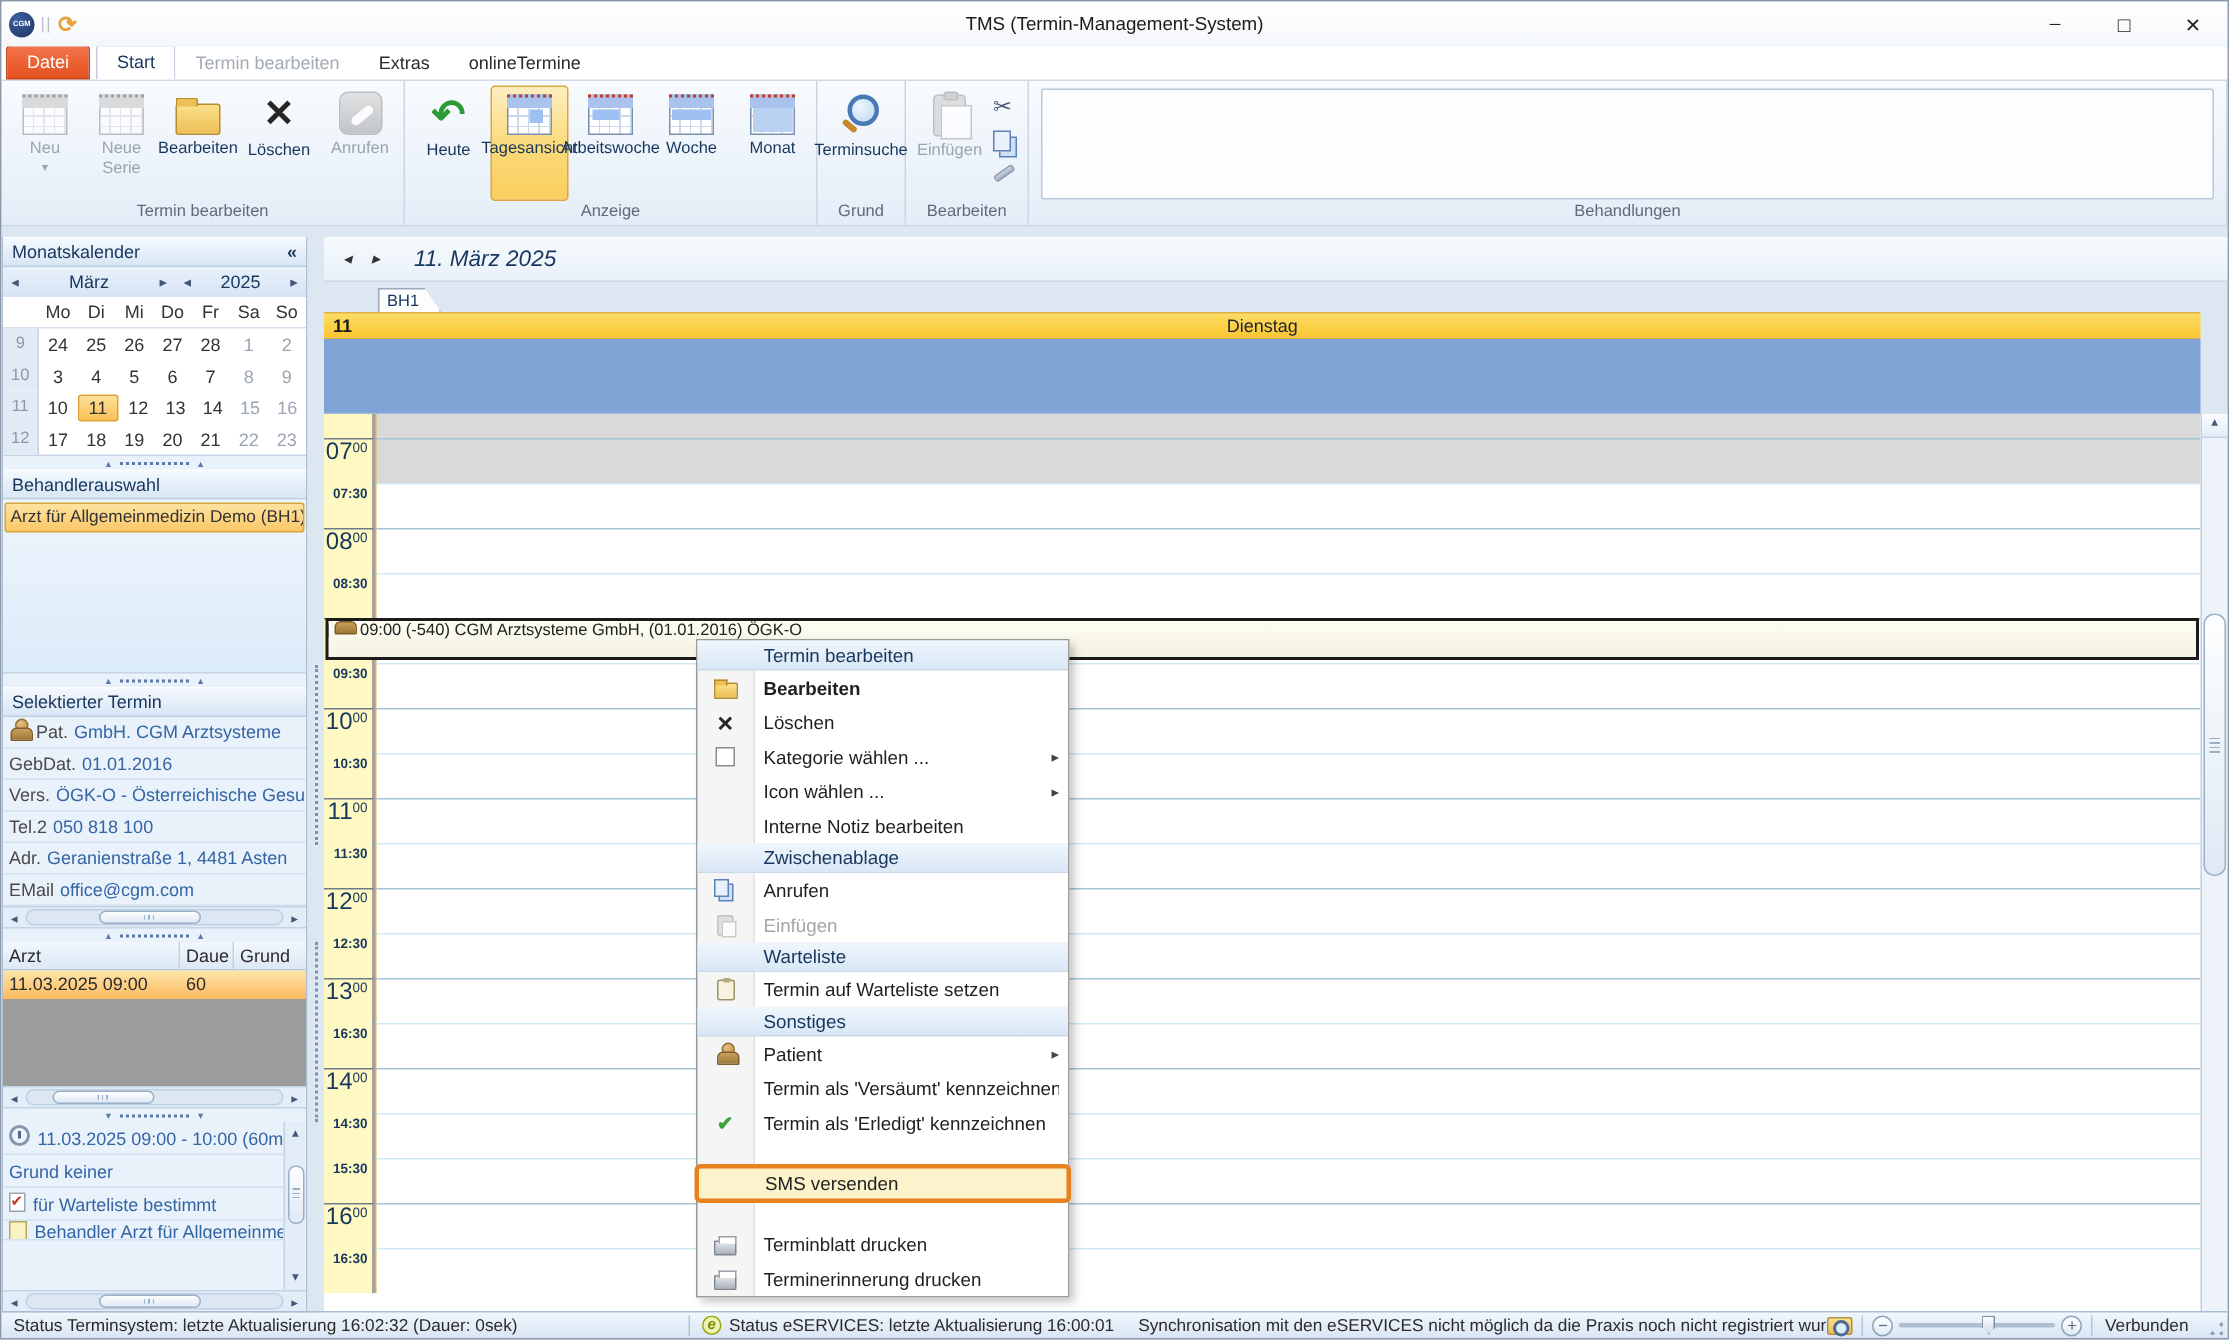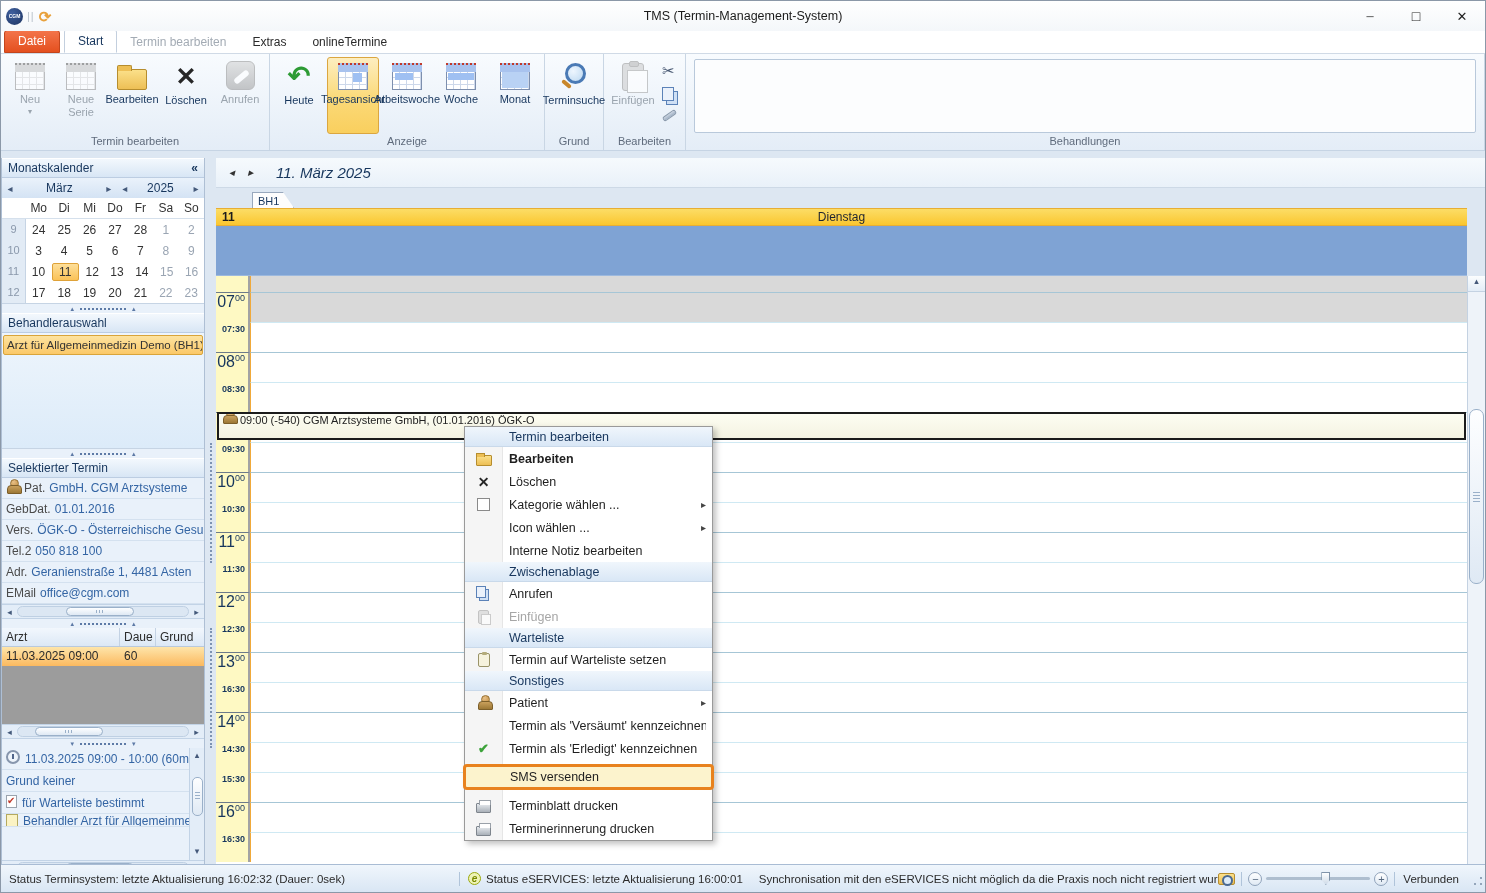--- a/index.html
+++ b/index.html
@@ -223,21 +223,21 @@
     color:#17365d; display:flex; align-items:center; padding-left:44px; font-size:12.5px; }
   .cm-item { height:23px; display:flex; align-items:center; padding-right:6px; font-size:12.5px; color:#1f1f1f;
     position:relative; }
   .cm-item .mi { width:37px; flex:none; display:flex; align-items:center; justify-content:center; }
   .cm-item .cm-label { padding-left:7px; flex:1; white-space:nowrap; overflow:hidden; }
   .cm-item.bold .cm-label { font-weight:bold; }
   .cm-item.dis { color:#a6a6a6; }
   .cm-item.dis .mi { filter:grayscale(1) opacity(.5); }
   .cm-item.sub::after { content:"▸"; font-size:10px; color:#444; }
   .cm-item.hl { background:#fcf3cd; border:3px solid #e8821e; border-radius:4px; height:26px;
-    margin:4px -2px; }
+    margin:16px -2px; }
 
   
   .mi span { display:inline-block; position:relative; }
   .mi-folder { width:16px; height:11px; background:linear-gradient(#fbe08a,#edbf55); border:1px solid #b68d2e; border-radius:1px; margin-top:3px; }
   .mi-folder::before { content:""; position:absolute; top:-3px; left:-1px; width:7px; height:3px; background:#edbf55; border:1px solid #b68d2e; border-bottom:none; }
   .mi-x::before { content:"✕"; font-size:14px; font-weight:bold; color:#262626; }
   .mi-square { width:13px; height:13px; border:1px solid #8a8a8a; background:#fff; }
   .mi-cut::before { content:"✂"; font-size:14px; color:#4a5a74; }
   .mi-copy { width:10px; height:12px; background:#eaf1fb; border:1px solid #5b82b8;
     box-shadow:3px 3px 0 -1px #cfe0f5, 3px 3px 0 0 #5b82b8; margin:-2px 3px 2px -3px; }
@@ -253,21 +253,21 @@
   .mi-check::before { content:"✔"; font-size:13px; font-weight:bold; color:#3da33b; }
   .mi-print { width:15px; height:10px; background:linear-gradient(#e6eaee,#a9b0b8); border:1px solid #7e858d; border-radius:1px; margin-top:4px; }
   .mi-print::before { content:""; position:absolute; left:2px; top:-4px; width:10px; height:4px; background:#fff; border:1px solid #9aa1a9; border-bottom:none; }
   .mi-clock { width:14px; height:14px; border-radius:50%; border:2px solid #8796ad; background:#eef4fb; }
   .mi-clock::after { content:""; position:absolute; left:4px; top:2px; width:2px; height:5px; background:#51658a; }
   .mi-task { width:11px; height:13px; background:#fff; border:1px solid #9aa3ae; }
   .mi-task::after { content:"✔"; position:absolute; left:0px; top:-1px; font-size:10px; color:#c0392b; }
   .mi-note { width:12px; height:13px; background:#fbf3c4; border:1px solid #b4a95f; }
 
   
-  .statusbar { position:absolute; left:0; right:0; bottom:0; height:28px;
+  .statusbar { position:absolute; left:0; right:0; bottom:0; height:18px;
     background:linear-gradient(#f0f6fc,#d9e6f4); border-top:1px solid #a9bcd4;
     display:flex; align-items:center; font-size:11.5px; color:#2b2b2b; }
   .sb-sec { padding:0 8px; white-space:nowrap; overflow:hidden; display:flex; align-items:center; gap:5px; }
   .sb-sep { width:1px; height:14px; background:#b0c4da; }
   .sb-1 { width:458px; }
   .sb-3 { flex:1; }
   .e-ic { width:13px; height:13px; border-radius:50%; border:1px solid #9aa80e; background:#eef3b6;
     color:#7a8a00; font-weight:bold; font-style:italic; font-size:10px; line-height:11px; text-align:center; }
   .e-ic::before { content:"e"; }
   .fsearch-ic { width:17px; height:12px; background:linear-gradient(#fbe08a,#edbf55); border:1px solid #b68d2e;

